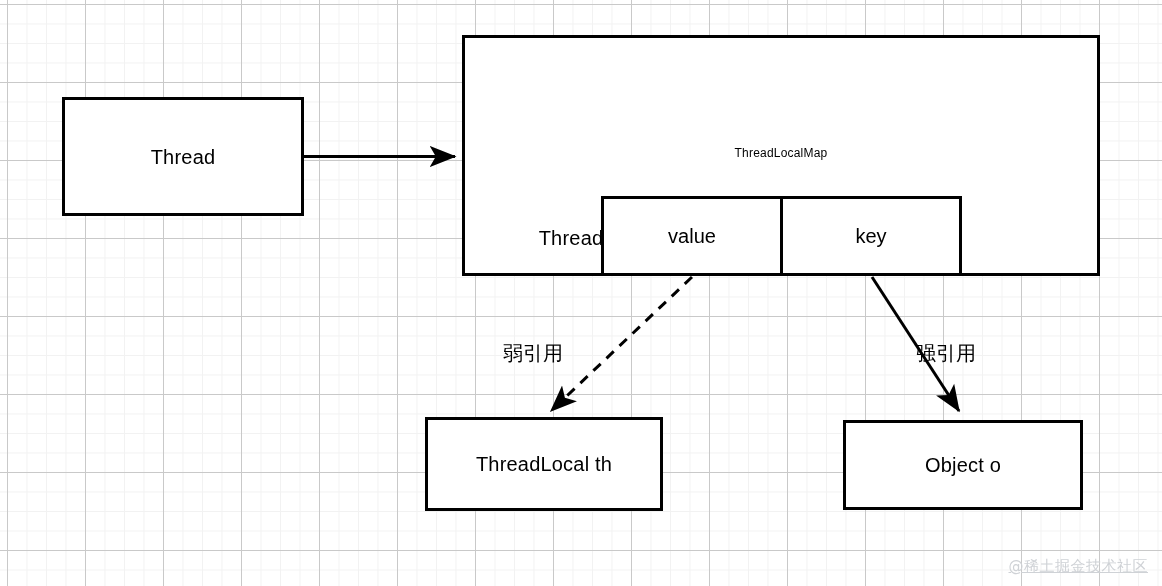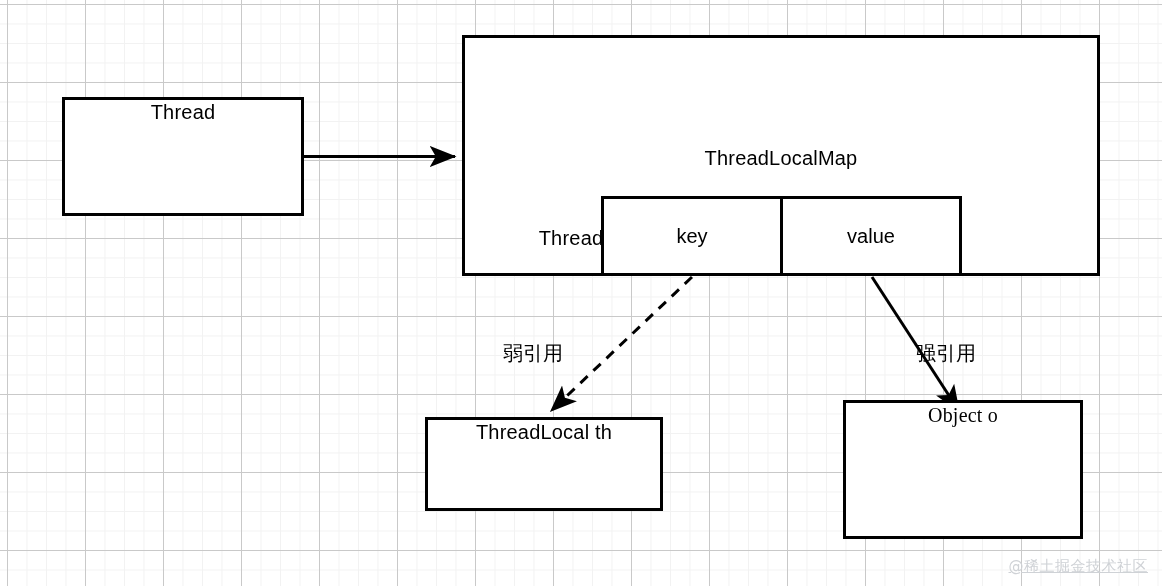--- a/index.html
+++ b/index.html
@@ -25,38 +25,39 @@
       19.5px 19.5px;
     background-position: 7px 4px, 7px 4px, 7px 4px, 7px 4px;
     font-family: "Liberation Sans", "DejaVu Sans", sans-serif;
   }
   .node {
     position: absolute;
     box-sizing: border-box;
     border: 3px solid #000000;
     background: #ffffff;
     display: flex;
+    align-items: center;
     justify-content: center;
     color: #000000;
     font-size: 20px;
     line-height: 1.2;
     letter-spacing: 0.2px;
   }
   #thread-node {
     left: 62px;  top: 97px;  width: 242px; height: 119px;
   }
   #map-node {
     left: 462px; top: 35px;  width: 638px; height: 241px;
     display: block;
   }
   #map-title {
     position: absolute;
     left: 0; right: 0; top: 108px;
     text-align: center;
-    font-size: 20px;
+    font-size: 12px;
   }
   #entry-label {
     position: absolute;
     left: 36px; top: 188px;
     width: 140px;
     text-align: center;
     font-size: 20px;
   }
   #kv-group {
     position: absolute;
@@ -76,21 +77,21 @@
     color: #000000;
     box-sizing: border-box;
   }
   .kv-cell + .kv-cell {
     border-left: 3px solid #000000;
   }
   #threadlocal-node {
     left: 425px; top: 417px; width: 238px; height: 94px;
   }
   #object-node {
-    left: 843px; top: 400px; width: 240px; height: 139px; font-family: Liberation Serif, serif;
+    left: 843px; top: 420px; width: 240px; height: 90px;
   }
   .edge-label {
     position: absolute;
     color: #000000;
     font-size: 20px;
     white-space: nowrap;
     background: transparent;
     margin-top: 6px;
   }
   #weak-label { left: 503px; top: 334px; }
@@ -144,24 +145,24 @@
     <span>Thread</span>
   </div>
 
   <div class="node" id="map-node">
     <div id="map-title">ThreadLocalMap</div>
     <div id="entry-label">Thread</div>
   </div>
 
   <div id="kv-group">
     <div class="kv-cell">
-      <span>key</span>
+      <span>value</span>
     </div>
     <div class="kv-cell">
-      <span>value</span>
+      <span>key</span>
     </div>
   </div>
 
   <div class="node" id="threadlocal-node">
     <span>ThreadLocal th</span>
   </div>
 
   <div class="node" id="object-node">
     <span>Object o</span>
   </div>

